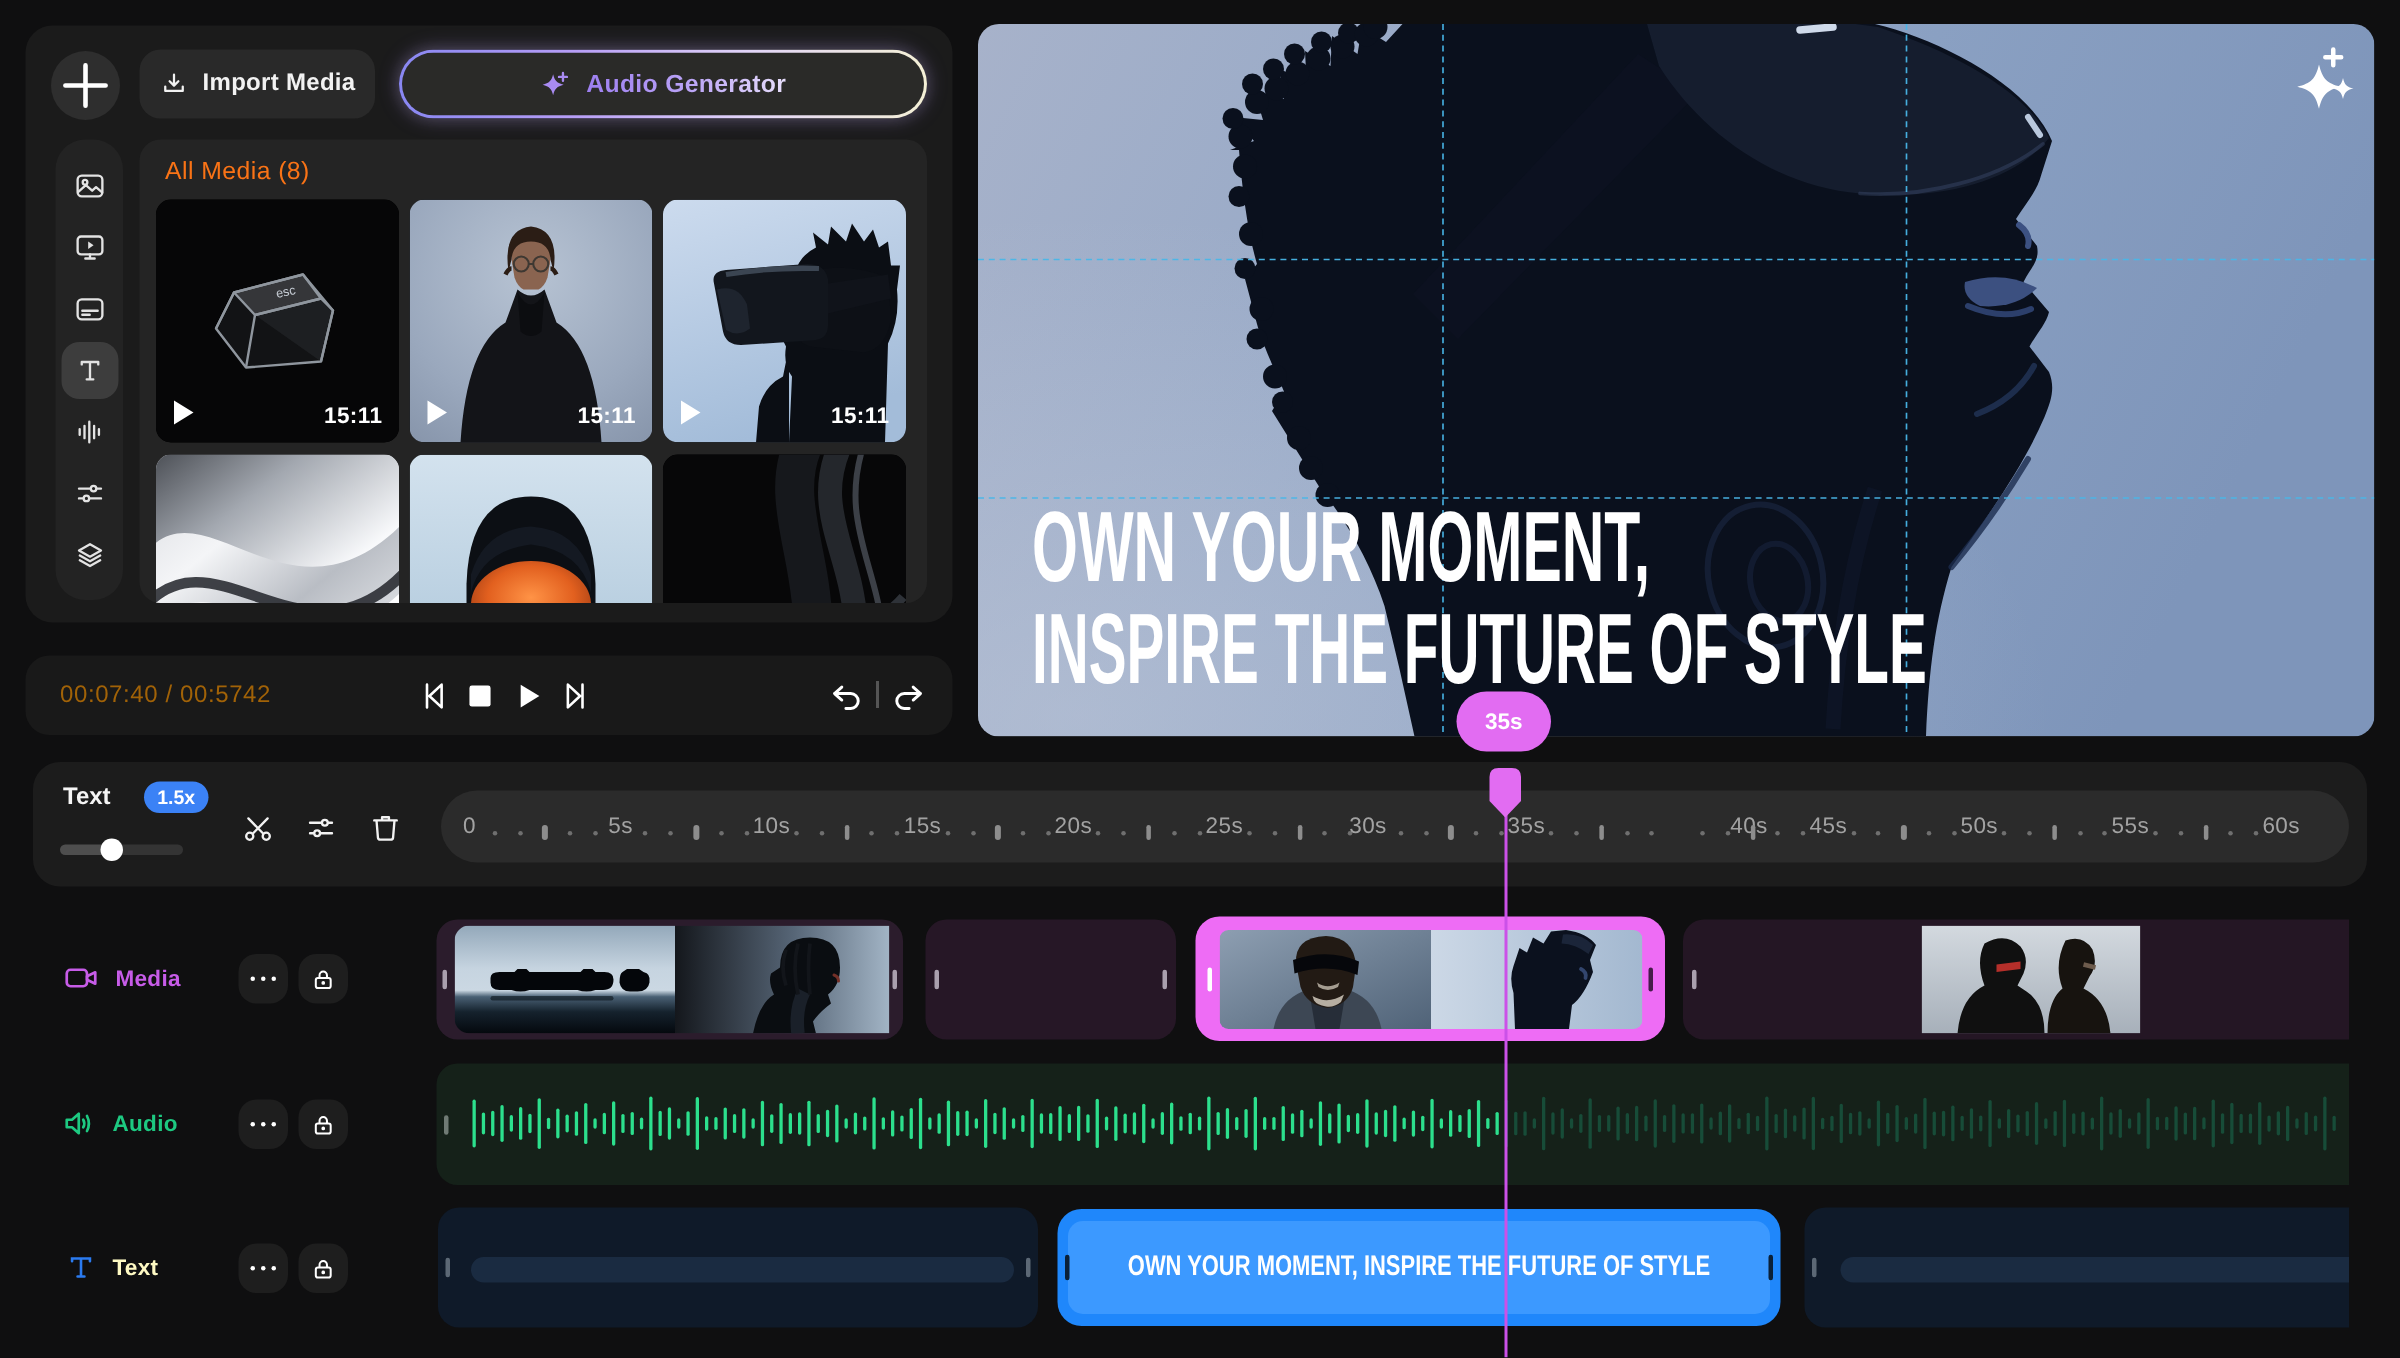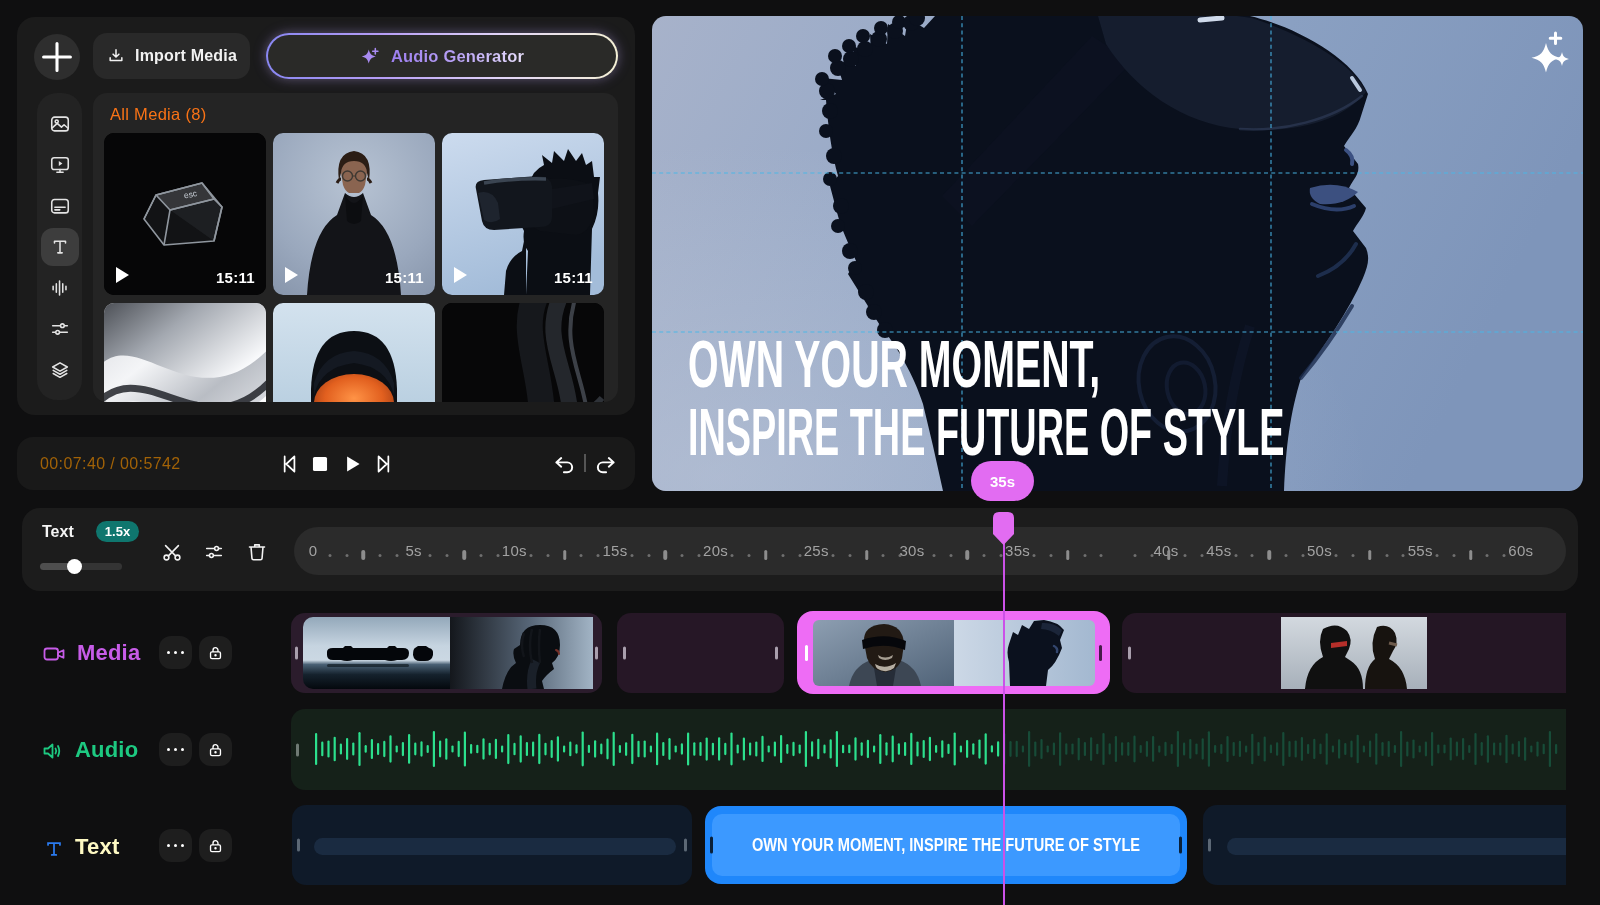--- a/index.html
+++ b/index.html
@@ -23,30 +23,30 @@
 .tile svg{position:absolute;left:0;top:0}
 .tplay{position:absolute;left:12px;bottom:12px;width:0;height:0;border-left:13px solid #fff;border-top:8px solid transparent;border-bottom:8px solid transparent}
 .tdur{position:absolute;right:11px;bottom:9px;color:#fff;font-size:15px;font-weight:bold;letter-spacing:.3px}
 
 #pbar{left:17px;top:437px;width:618px;height:53px;background:#191919;border-radius:16px}
 #timecode{position:absolute;left:23px;top:18px;color:#a16207;font-size:16px;letter-spacing:.4px}
 .ticon{position:absolute;top:14px;width:26px;height:26px;color:#fff}
 
 #toolbar{left:22px;top:508px;width:1556px;height:83px;background:#1c1c1c;border-radius:18px}
 #speedlbl{position:absolute;left:20px;top:15px;color:#f5f5f5;font-size:16px;font-weight:bold}
-#speedpill{position:absolute;left:74px;top:13px;width:43px;height:21px;background:#0f766e;border-radius:10.5px;color:#fff;font-size:13px;font-weight:bold;display:flex;align-items:center;justify-content:center}
+#speedpill{position:absolute;left:74px;top:13px;width:43px;height:21px;background:#3b82f6;border-radius:10.5px;color:#fff;font-size:13px;font-weight:bold;display:flex;align-items:center;justify-content:center}
 #slider{position:absolute;left:18px;top:55px;width:82px;height:7px;border-radius:4px;background:linear-gradient(90deg,#4e4e4e 0 42%,#343434 42% 100%)}
 #sliderthumb{position:absolute;left:27px;top:-4px;width:15px;height:15px;border-radius:50%;background:#fff}
 .tbicon{position:absolute;top:33px;width:22px;height:22px;color:#f2f2f2}
 #ruler{position:absolute;left:272px;top:19px;width:1272px;height:48px;background:#2b2b2b;border-radius:24px;overflow:hidden}
 .rlab{position:absolute;top:15px;transform:translateX(-50%);color:#a2a2a2;font-size:15px;letter-spacing:.3px}
 .rtick{position:absolute;top:27px;width:3px;height:3px;border-radius:50%;background:#6f6f6f;transform:translateX(-50%)}
 .rtickb{position:absolute;top:23px;width:3.5px;height:10px;border-radius:2px;background:#8d8d8d;transform:translateX(-50%)}
 
-.tracklabel{position:absolute;font-size:22px;font-weight:bold;letter-spacing:.2px;display:flex;align-items:flex-end;gap:10px}
+.tracklabel{position:absolute;font-size:15px;font-weight:bold;letter-spacing:.2px;display:flex;align-items:center;gap:10px}
 .dotbtn{position:absolute;width:33px;height:33px;border-radius:12px;background:#1e1e1e;display:flex;align-items:center;justify-content:center;gap:3.5px}
 .dotbtn i{width:3.5px;height:3.5px;border-radius:50%;background:#fff}
 .lockbtn{position:absolute;width:33px;height:33px;border-radius:12px;background:#1e1e1e;color:#fff;display:flex;align-items:center;justify-content:center}
 .clip{position:absolute;overflow:hidden}
 .handle{position:absolute;width:2.6px;height:13px;border-radius:1.5px;background:#a99fad;top:50%;transform:translateY(-50%)}
 
 #phpill{position:absolute;left:971px;top:461px;width:63px;height:40px;border-radius:20px;background:#e26cf2;color:#fff;font-size:15px;font-weight:bold;display:flex;align-items:center;justify-content:center;z-index:30}
 #phline{position:absolute;left:1002.5px;top:540px;width:2.6px;height:365px;background:#cb51e8;z-index:25}
 #phmarker{position:absolute;left:991px;top:510px;z-index:30}
 </style></head><body>

